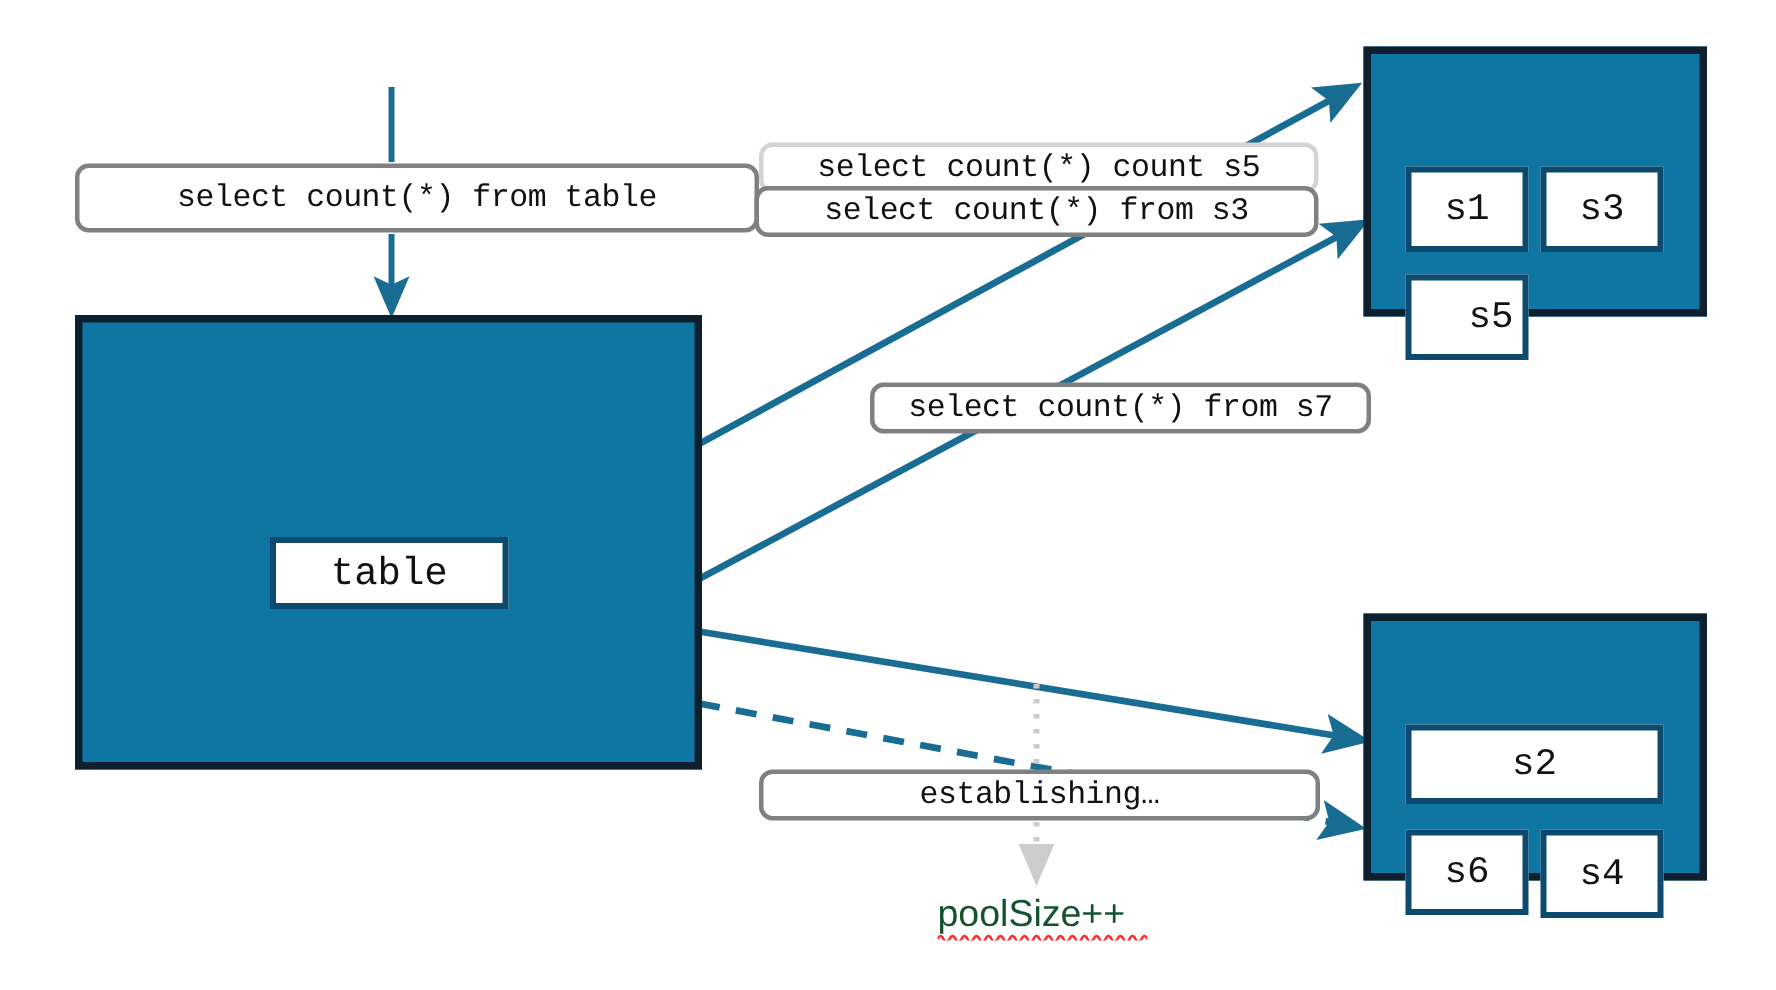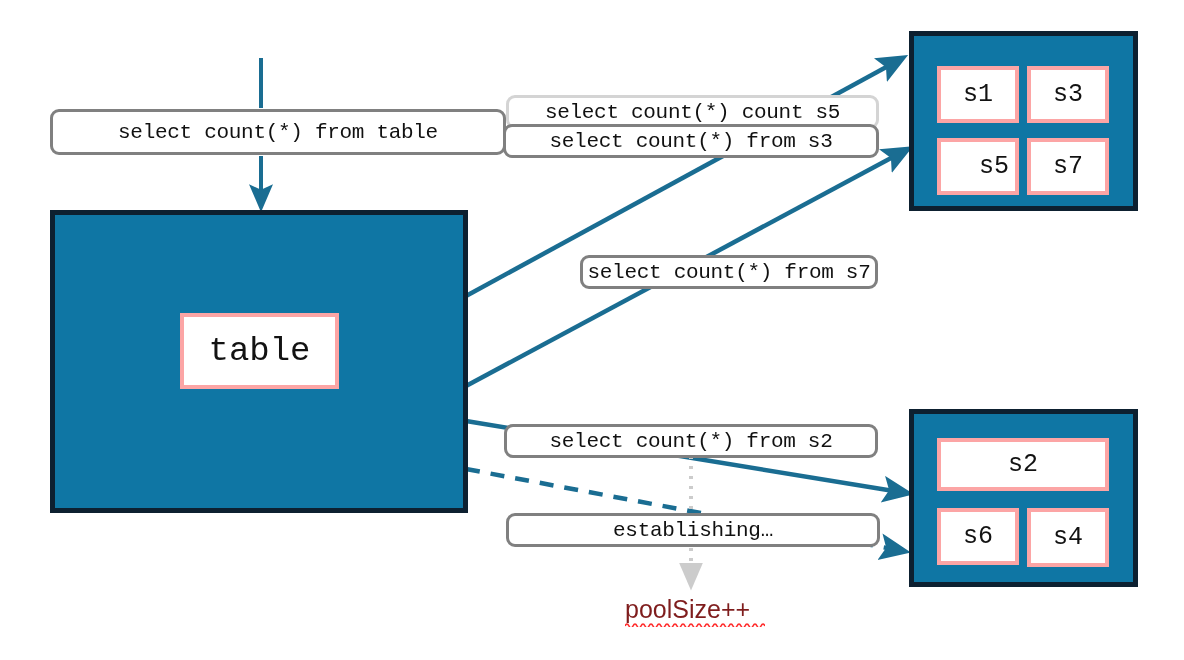--- a/index.html
+++ b/index.html
@@ -31,40 +31,41 @@
   .node-group {
     position: absolute;
     box-sizing: border-box;
     background: #0f76a4;
     border: 5px solid #0d2030;
   }
   .shard {
     position: absolute;
     box-sizing: border-box;
     background: #ffffff;
-    border: 4px solid #fca5a5;
+    border: 4px solid #0c4a6e;
     display: flex;
     align-items: center;
     justify-content: center;
     font-family: "Liberation Mono", "DejaVu Sans Mono", monospace;
     color: #121212;
+    margin-top: 45px;
   }
   .main-node {
     position: absolute;
     box-sizing: border-box;
     background: #0f76a4;
     border: 5px solid #0d2030;
     left: 50px; top: 210px;
     width: 418px; height: 303px;
   }
   .table-box {
     position: absolute;
     left: 180px; top: 313px;
-    width: 159px; height: 76px;
-    font-size: 34px;
+    width: 159px; height: 48px;
+    font-size: 26px;
     letter-spacing: 0px;
   }
   .shard-sm { font-size: 25px; }
 
   
   .pill {
     position: absolute;
     box-sizing: border-box;
     background: #ffffff;
     border: 3px solid #808080;
@@ -78,21 +79,21 @@
     white-space: nowrap;
     letter-spacing: -0.3px;
   }
   .pill.faded { border-color: #d4d4d4; }
 
   
   .pool-text {
     position: absolute;
     font-family: "Liberation Sans", "DejaVu Sans", sans-serif;
     font-size: 25px;
-    color: #7f1d1d;
+    color: #14532d;
     white-space: nowrap;
   }
   .pool-underline {
     position: absolute;
     height: 5px;
   }
 </style>
 </head>
 <body>
 
@@ -135,23 +136,20 @@
   <div class="node-group" style="left:909px; top:31px; width:229px; height:180px;"></div>
   <div class="shard shard-sm" style="left:937px; top:66px; width:82px; height:57px;">
     <span>s1</span>
   </div>
   <div class="shard shard-sm" style="left:1027px; top:66px; width:82px; height:57px;justify-content:center;">
     <span>s3</span>
   </div>
   <div class="shard shard-sm" style="left:937px; top:138px; width:82px; height:57px;padding-left:32px;">
     <span>s5</span>
   </div>
-  <div class="shard shard-sm" style="left:1027px; top:138px; width:82px; height:57px;">
-    <span>s7</span>
-  </div>
 
   <div class="node-group" style="left:909px; top:409px; width:229px; height:178px;"></div>
   <div class="shard shard-sm" style="left:937px; top:438px; width:172px; height:53px;justify-content:center;">
     <span>s2</span>
   </div>
   <div class="shard shard-sm" style="left:937px; top:508px; width:82px; height:57px;text-align:right;">
     <span>s6</span>
   </div>
   <div class="shard shard-sm" style="left:1027px; top:508px; width:82px; height:59px;">
     <span>s4</span>
@@ -162,27 +160,24 @@
   </div>
 
   <div class="pill faded" style="left:506px; top:95px; width:373px; height:34px;">
     <span>select count(*) count s5</span>
   </div>
 
   <div class="pill" style="left:503px; top:124px; width:376px; height:34px;">
     <span>select count(*) from s3</span>
   </div>
 
-  <div class="pill" style="left:580px; top:255px; width:298px; height:34px;">
+  <div class="pill" style="left:580px; top:255px; width:334px; height:34px;">
     <span>select count(*) from s7</span>
   </div>
 
-  <div class="pill" style="left:504px; top:424px; width:374px; height:34px;">
-    <span>select count(*) from s2</span>
-  </div>
 
   <div class="pill" style="left:506px; top:513px; width:374px; height:34px;text-align:right;">
     <span>establishing…</span>
   </div>
 
   <div class="pool-text" style="left:625px; top:595px;">
     <span>poolSize++</span>
   </div>
   <svg class="pool-underline" style="left:625px; top:622px; width:140px;" viewBox="0 0 140 5" preserveAspectRatio="none" xmlns="http://www.w3.org/2000/svg">
     <path d="M0,4 Q2,0 4,4 T8,4 T12,4 T16,4 T20,4 T24,4 T28,4 T32,4 T36,4

